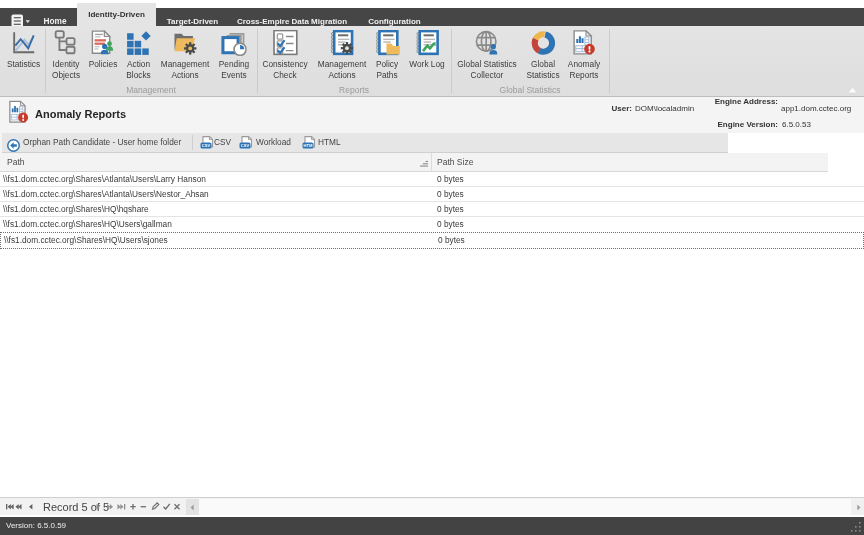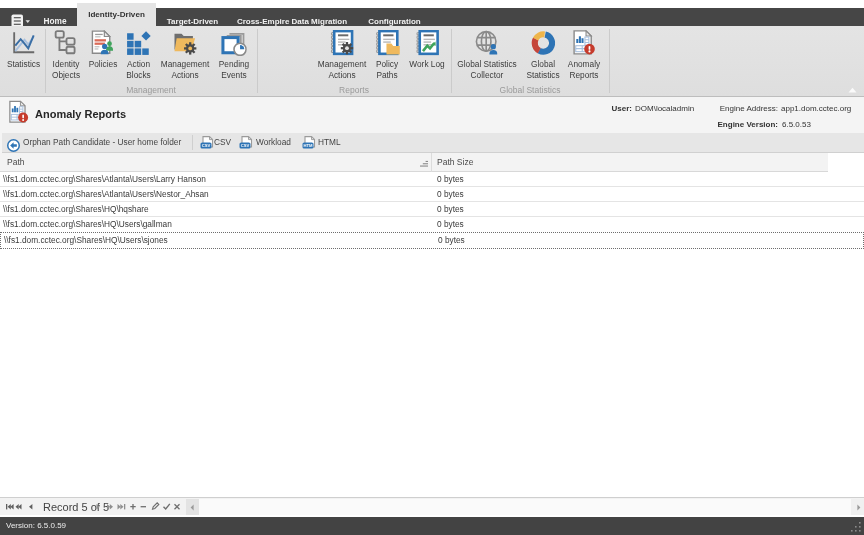--- a/index.html
+++ b/index.html
@@ -19,21 +19,21 @@
 .rbtn svg { display:block; margin:0 auto; }
 .rlbl { font-size:8.3px; color:#3c3c3c; line-height:10.8px; margin-top:3px; white-space:nowrap; }
 .rgrp { position:absolute; top:59px; font-size:8.5px; color:#9a9a9a; text-align:center; white-space:nowrap; transform:translateX(-50%); }
 
 
 #hdrbar { position:absolute; left:0; top:97px; width:864px; height:36px; background:#f4f4f4; }
 #hdrtitle { position:absolute; left:35px; top:11px; font-size:11px; font-weight:bold; color:#262626; }
 .uinfo { position:absolute; font-size:8px; color:#333; white-space:nowrap; }
 
 
-#toolbar { position:absolute; left:2px; top:133px; width:862px; height:20px; background:#e6e6e6; border-bottom:1px solid #d0d0d0; }
+#toolbar { position:absolute; left:2px; top:133px; width:726px; height:20px; background:#e6e6e6; border-bottom:1px solid #d0d0d0; }
 .titem { position:absolute; top:0; height:19px; font-size:8.3px; color:#444; line-height:19px; white-space:nowrap; }
 .tsep { position:absolute; left:190px; top:2px; width:1px; height:15px; background:#cfcfcf; }
 
 
 #gridhead { position:absolute; left:0; top:153px; width:828px; height:19px; background:#f3f3f3; border-bottom:1px solid #d8d8d8; }
 #gridhead .h { position:absolute; top:0; line-height:18px; font-size:8.5px; color:#4a4a4a; }
 .colline { position:absolute; left:431px; top:153px; width:1px; height:95px; background:#dcdcdc; }
 .grow { position:absolute; left:0; width:864px; height:15px; background:#fff; border-bottom:1px solid #e4e4e4; font-size:8.3px; color:#383838; line-height:15px; }
 .grow .c1 { position:absolute; left:3px; }
 .grow .c2 { position:absolute; left:437px; }
@@ -137,20 +137,34 @@
     </div>
 <div class="rbtn" style="left:234px;transform:translateX(-50%);">
       <svg width="26" height="26" viewBox="0 0 24 24">
         <path d="M8,3.5 H21 V16.5" stroke="#9a9a9a" stroke-width="1.6" fill="none"></path>
         <path d="M5.5,5.5 H18.5 V18" stroke="#9a9a9a" stroke-width="1.6" fill="none"></path>
         <rect x="2" y="7" width="14" height="14" fill="#fff" stroke="#2e74b5" stroke-width="2.8"></rect>
         <circle cx="17.8" cy="17.8" r="5.6" fill="#fff" stroke="#8a8a8a" stroke-width="1.5"></circle>
         <path d="M17.8,17.8 L17.8,13.9 A3.9,3.9 0 0 1 21.7,17.8 Z" fill="#2e74b5"></path>
       </svg>
       <div class="rlbl">Pending<br>Events</div>
+    </div>
+<div class="rbtn" style="left:285px;transform:translateX(-50%);">
+      <svg width="26" height="26" viewBox="0 0 24 24">
+        <rect x="1.5" y="0.5" width="21" height="22" fill="#fff" stroke="#7a7a7a" stroke-width="1.5"></rect>
+        <rect x="4.5" y="3.5" width="5" height="5" rx="0.8" fill="#fff" stroke="#9a9a9a" stroke-width="1.2"></rect>
+        <path d="M12.5,6.0 H19.5" stroke="#8a8a8a" stroke-width="1.3"></path>
+        <rect x="4.5" y="10" width="5" height="5" rx="0.8" fill="#fff" stroke="#9a9a9a" stroke-width="1.2"></rect>
+        <path d="M12.5,12.5 H19.5" stroke="#8a8a8a" stroke-width="1.3"></path>
+        <path d="M4.8,12.2 L7.2,14.6 L11.2,9.4" stroke="#2e74b5" stroke-width="2" fill="none"></path>
+        <rect x="4.5" y="16.5" width="5" height="5" rx="0.8" fill="#fff" stroke="#9a9a9a" stroke-width="1.2"></rect>
+        <path d="M12.5,19.0 H19.5" stroke="#8a8a8a" stroke-width="1.3"></path>
+        <path d="M4.8,18.7 L7.2,21.1 L11.2,15.9" stroke="#2e74b5" stroke-width="2" fill="none"></path>
+      </svg>
+      <div class="rlbl">Consistency<br>Check</div>
     </div>
 <div class="rbtn" style="left:342px;transform:translateX(-50%);">
       <svg width="26" height="26" viewBox="0 0 24 24">
         <circle cx="3.6" cy="3.5" r="1.2" fill="none" stroke="#999" stroke-width="1"></circle>
         <circle cx="3.6" cy="6.7" r="1.2" fill="none" stroke="#999" stroke-width="1"></circle>
         <circle cx="3.6" cy="9.9" r="1.2" fill="none" stroke="#999" stroke-width="1"></circle>
         <circle cx="3.6" cy="13.1" r="1.2" fill="none" stroke="#999" stroke-width="1"></circle>
         <circle cx="3.6" cy="16.3" r="1.2" fill="none" stroke="#999" stroke-width="1"></circle>
         <circle cx="3.6" cy="19.5" r="1.2" fill="none" stroke="#999" stroke-width="1"></circle>
         <rect x="5" y="1" width="16.5" height="21" fill="#fff" stroke="#2e74b5" stroke-width="2.4"></rect>
@@ -242,21 +256,21 @@
     </div>
 <svg style="position:absolute;left:848px;top:61px;" width="9" height="6" viewBox="0 0 9 6">
       <path d="M0.5,5.5 L4.5,0.8 L8.5,5.5 Z" fill="#fafafa"></path>
     </svg>
 </div>
 
 <div id="hdrbar">
   <div id="hdrtitle">Anomaly Reports</div>
   <div class="uinfo" style="right:232px;top:7px;font-weight:bold;">User:</div>
   <div class="uinfo" style="left:635px;top:7px;">DOM\localadmin</div>
-  <div class="uinfo" style="right:86px;top:7px;font-weight:normal;padding-left:44px;">Engine Address:</div>
+  <div class="uinfo" style="right:86px;top:0;font-weight:bold;padding-left:44px;">Engine Address:</div>
   <div class="uinfo" style="left:781px;top:7px;">app1.dom.cctec.org</div>
   <div class="uinfo" style="right:86px;top:23px;font-weight:bold;">Engine Version:</div>
   <div class="uinfo" style="left:782px;top:23px;">6.5.0.53</div>
   <svg style="position:absolute;left:7px;top:3px;" width="23" height="24" viewBox="0 0 24 24">
       <path d="M3,0.8 H14 L18.8,5.6 V22.5 H3 Z" fill="#fff" stroke="#8a8a8a" stroke-width="1.3"></path>
       <path d="M14,0.8 L14,5.6 L18.8,5.6 Z" fill="#e8e8e8" stroke="#8a8a8a" stroke-width="1"></path>
       <rect x="5" y="8.3" width="1.9" height="4" fill="#2e74b5"></rect>
       <rect x="7.4" y="5.8" width="1.9" height="6.5" fill="#2e74b5"></rect>
       <rect x="9.8" y="7.6" width="1.9" height="4.7" fill="#2e74b5"></rect>
       <g stroke="#a8c0de" stroke-width="1" fill="none">

